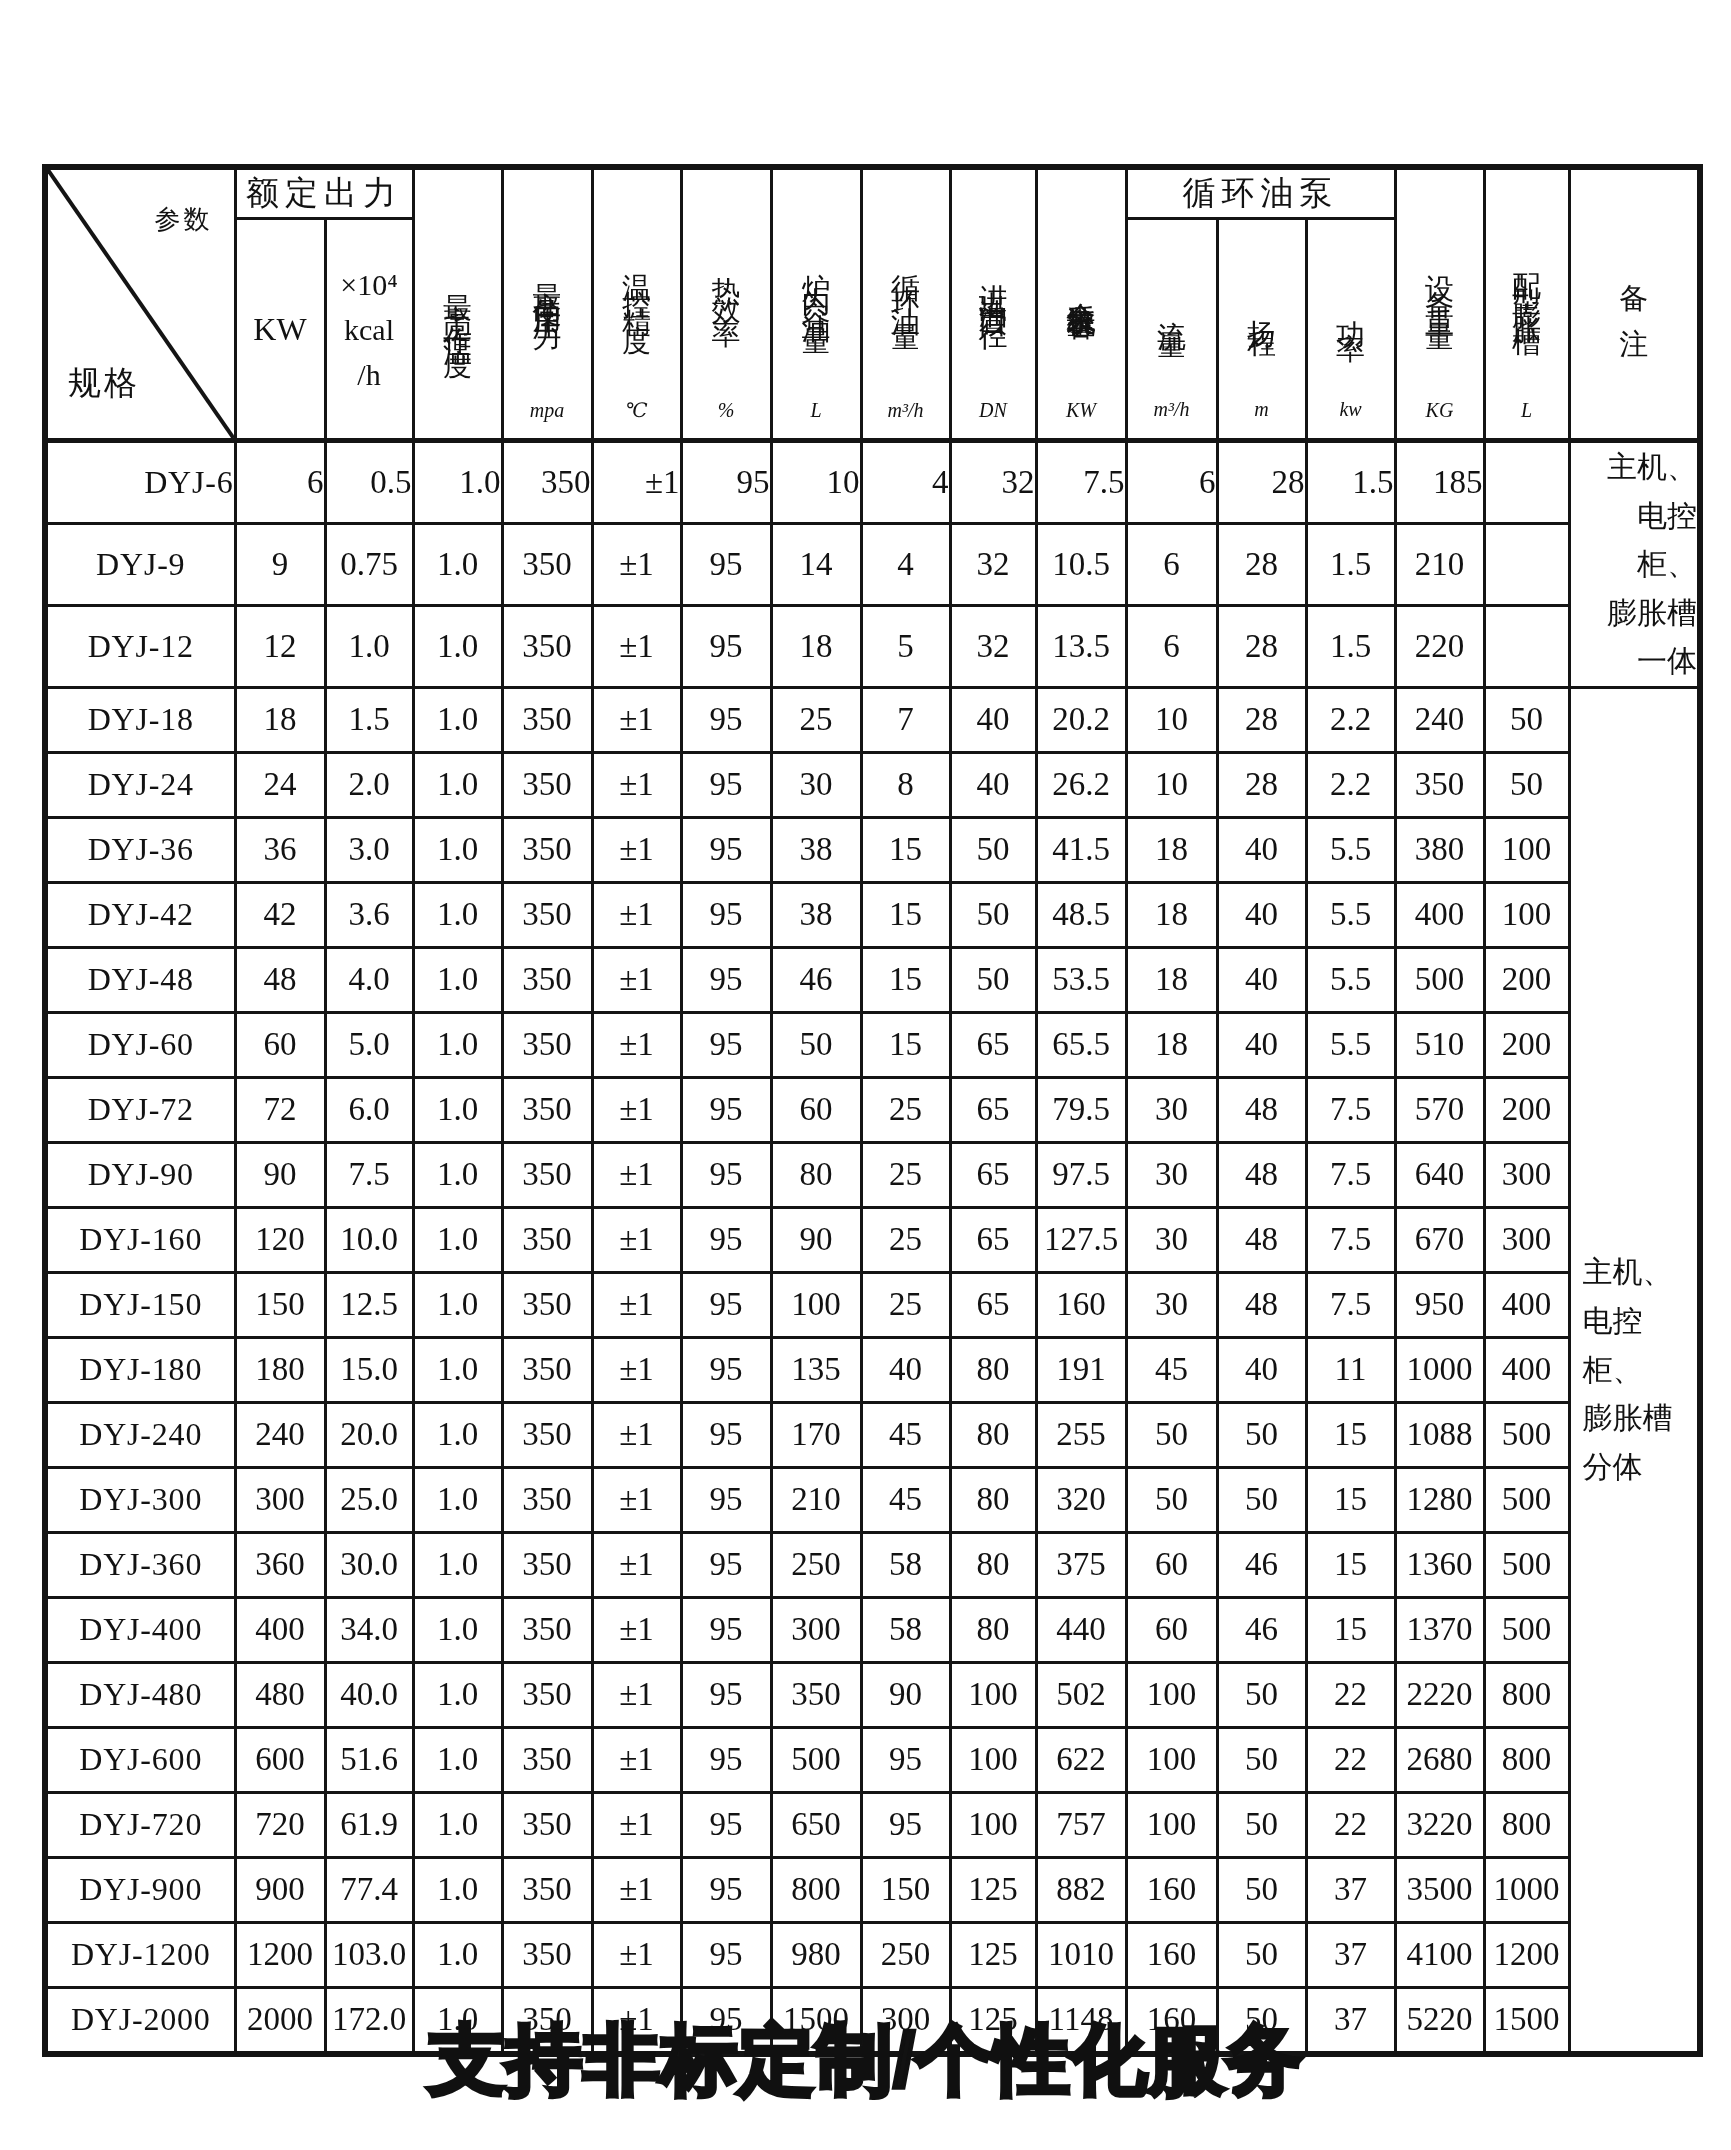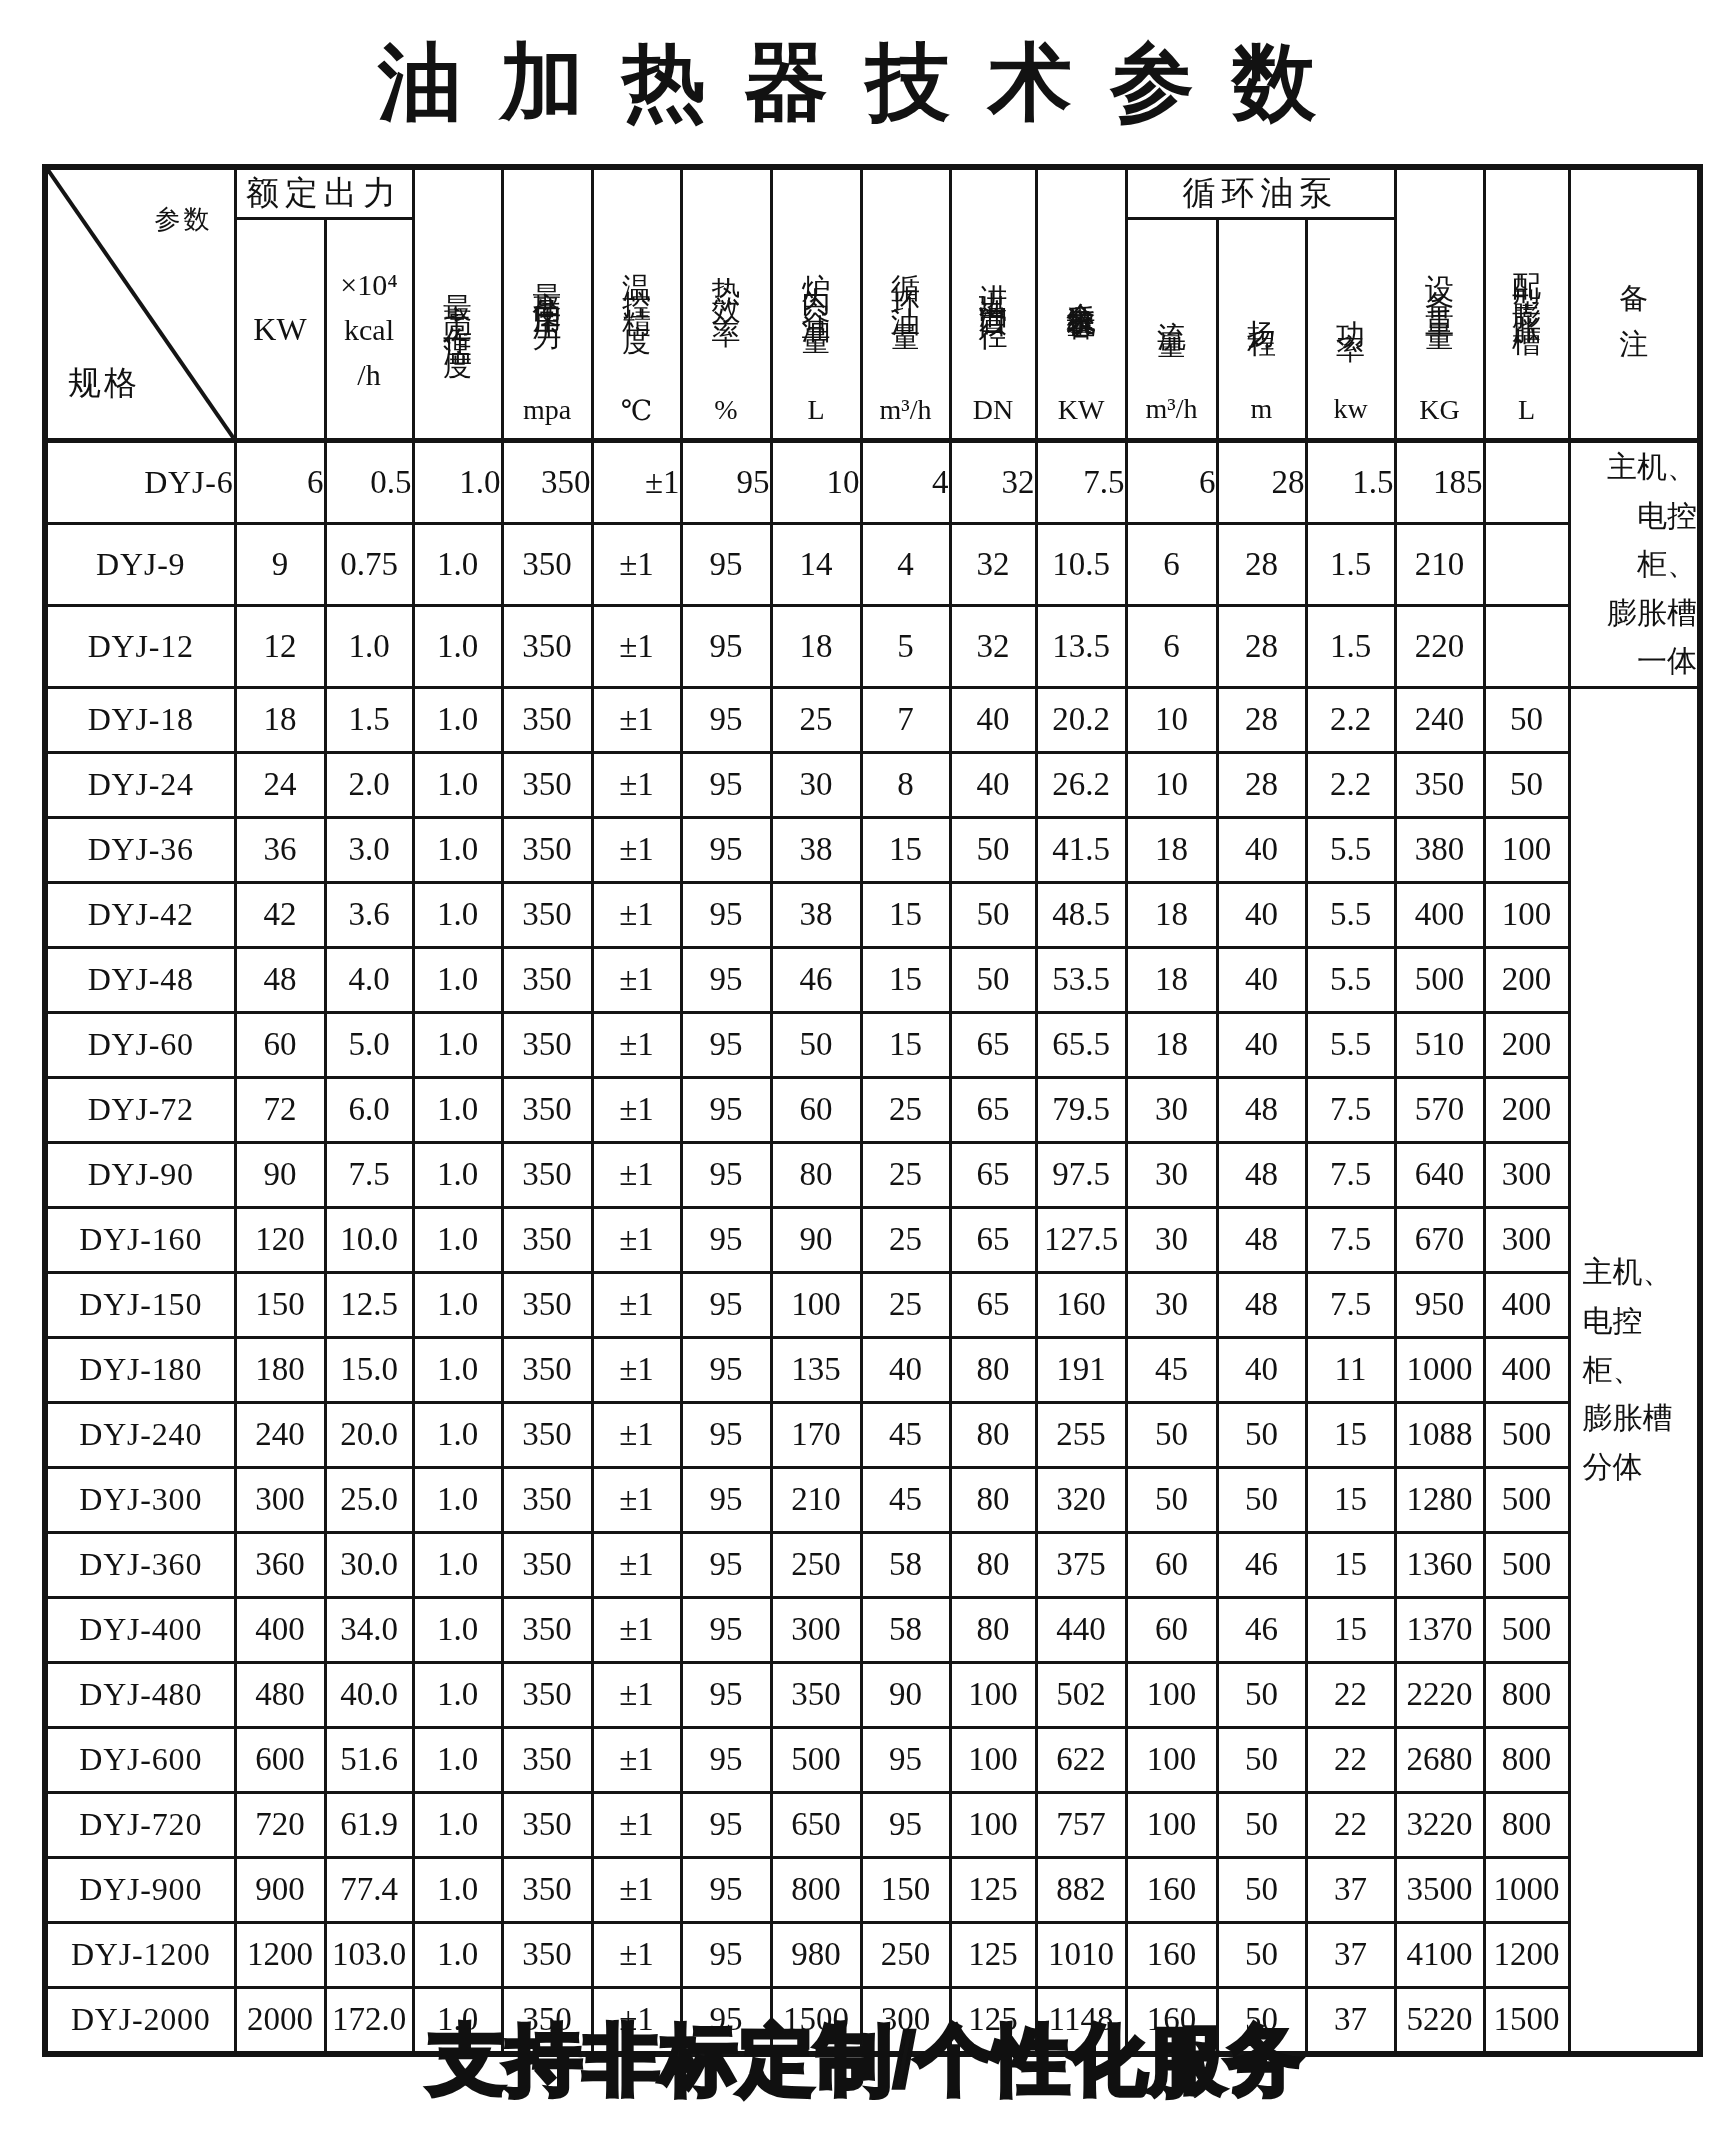--- a/index.html
+++ b/index.html
@@ -23,21 +23,21 @@
   .hw { display:flex; flex-direction:column; align-items:center; box-sizing:border-box; padding:7.6px 0 7.6px; }
   .vfull .hw { height:268px; }
   .vsub  .hw { height:216px; }
   .vlab {
     margin:auto; writing-mode:vertical-rl; text-orientation:upright;
     line-height:1; font-size:29px; white-space:nowrap;
   }
   .sp2{letter-spacing:1.5px}.sp10{letter-spacing:7.6px}.sp14{letter-spacing:10.7px}
   .sp16{letter-spacing:12px}.sp18{letter-spacing:13.7px}.sp22{letter-spacing:16.7px}
   .sp26{letter-spacing:20px}.sp56{letter-spacing:43px}
-  .unit { font-size:28px; min-height:40px; display:flex; align-items:center; justify-content:center; white-space:nowrap; }
+  .unit { font-size:20px; min-height:40px; display:flex; align-items:center; justify-content:center; white-space:nowrap;font-style:italic; }
   .unit:empty { display:none; }
   .kwlab { margin:auto; font-size:32px; }
   .kcal { margin:auto; font-size:30px; line-height:1.5; white-space:pre-line; text-align:center; }
   .corner { position:relative; }
   .corner svg { position:absolute; left:0; top:0; width:100%; height:100%; display:block; }
   .corner-top { position:absolute; top:32px; right:21px; font-size:26px; letter-spacing:3px; }
   .corner-bot { position:absolute; bottom:32px; left:20px; font-size:33px; letter-spacing:3px; }
   tbody td { height:62px; text-align:center; vertical-align:middle; font-size:33px; }
   tbody tr:first-child td { border-top:5.3px solid #141414;text-align:right; }
   td.model { font-size:32px; letter-spacing:0.8px; }
@@ -49,21 +49,20 @@
     position:absolute; top:2010px; left:0; width:100%; text-align:center;
     font-family:"Liberation Sans","DejaVu Sans",sans-serif;
     font-weight:900; font-size:76px; letter-spacing:1.5px;
     -webkit-text-stroke:4.6px #101010; white-space:nowrap;
   }
 </style>
 </head>
 <body>
 
 <div class="page">
-  <div class="title">油加热器技术参数</div>
 
   <table class="spec">
     <colgroup>
       <col style="width:190px">
         <col style="width:90px">
         <col style="width:88px">
       <col style="width:89px">
         <col style="width:90px">
         <col style="width:89px">
       <col style="width:90px">

